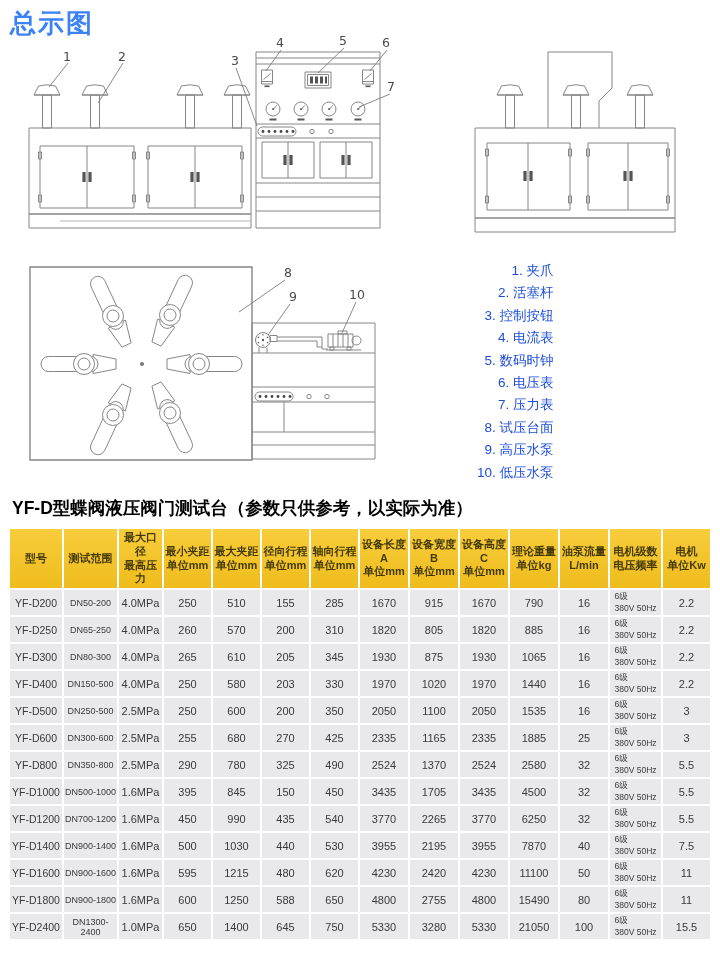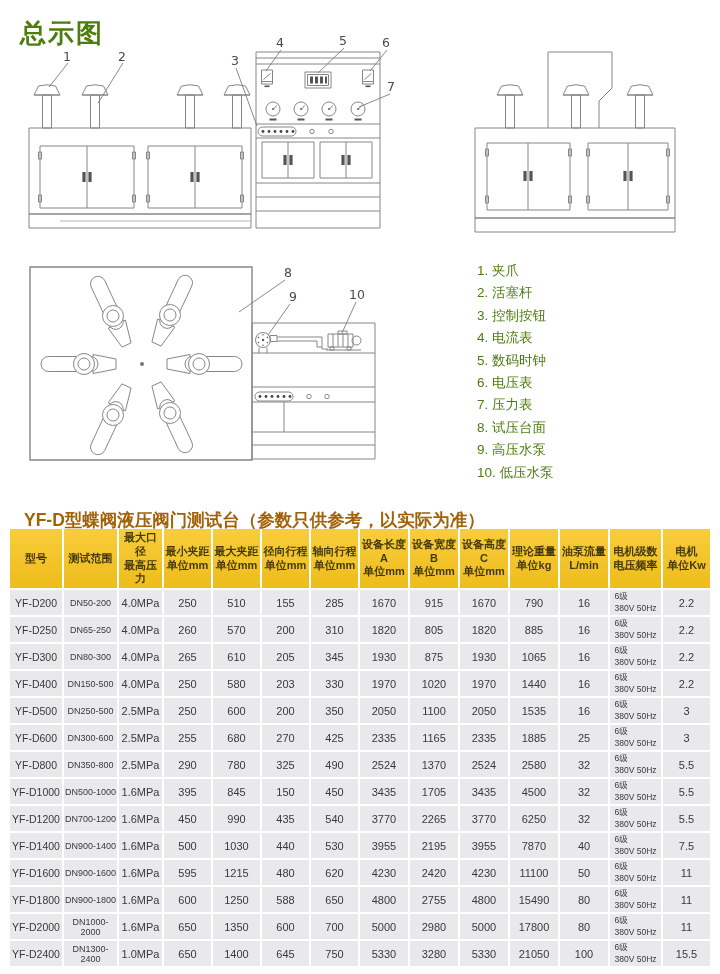--- a/index.html
+++ b/index.html
@@ -1,24 +1,24 @@
 <!DOCTYPE html>
 <html><head>
 <meta charset="utf-8">
 <style>
   html,body{margin:0;padding:0;background:#ffffff;}
   .page{position:relative;width:720px;height:974px;background:#fff;overflow:hidden;
         font-family:"Liberation Sans","DejaVu Sans",sans-serif;}
-  .page-title{position:absolute;top:6px;left:10px;margin:10px;font-size:26px;font-weight:bold;
-        color:#4d7c0f;letter-spacing:2px;}
+  .page-title{position:absolute;top:6px;left:10px;margin:0;font-size:26px;font-weight:bold;
+        color:#3b82f6;letter-spacing:2px;}
   svg.drawing{position:absolute;top:0;left:0;}
   svg.drawing *{vector-effect:non-scaling-stroke;}
   .legend{position:absolute;top:260px;left:477px;margin:0;padding:0;list-style:none;}
-  .legend li{font-size:13.5px;color:#4d7c0f;line-height:22.4px;white-space:nowrap;}
-  .section-title{position:absolute;top:492px;left:8px;margin:16px;font-size:17.5px;font-weight:bold;color:#a16207;}
+  .legend li{font-size:13.5px;color:#1d4ed8;line-height:22.4px;white-space:nowrap;text-align:right;}
+  .section-title{position:absolute;top:492px;left:8px;margin:4px;font-size:17.5px;font-weight:bold;color:#000000;}
   table.spec{position:absolute;top:527px;left:8px;width:704px;table-layout:fixed;
         border-collapse:separate;border-spacing:2px;}
   table.spec th{background:linear-gradient(#f8cd3c,#eebc1c);color:#443a08;font-size:11px;
         font-weight:bold;line-height:1.25;padding:2px 0;height:25px;text-align:center;}
   table.spec th span{display:block;}
   table.spec th span:empty{display:none;}
   table.spec td{background:#e9e9eb;color:#39393b;font-size:11px;text-align:center;height:25px;
         padding:0;overflow:hidden;}
   table.spec td.range{font-size:9px;margin-top:20px;}
   table.spec td.model{font-size:10.5px;}
@@ -530,37 +530,20 @@
           <td>4800</td>
           <td>2755</td>
           <td>4800</td>
           <td>15490</td>
           <td>80</td>
           <td><span class="motor">6级
 380V 50Hz</span></td>
           <td>11</td>
         </tr>
         <tr>
-          <td class="model">YF-D2000</td>
-          <td class="range">DN1000-2000</td>
-          <td>1.6MPa</td>
-          <td>650</td>
-          <td>1350</td>
-          <td>600</td>
-          <td>700</td>
-          <td>5000</td>
-          <td>2980</td>
-          <td>5000</td>
-          <td>17800</td>
-          <td>80</td>
-          <td><span class="motor">6级
-380V 50Hz</span></td>
-          <td>11</td>
-        </tr>
-        <tr>
           <td class="model">YF-D2400</td>
           <td class="range">DN1300-2400</td>
           <td>1.0MPa</td>
           <td>650</td>
           <td>1400</td>
           <td>645</td>
           <td>750</td>
           <td>5330</td>
           <td>3280</td>
           <td>5330</td>

